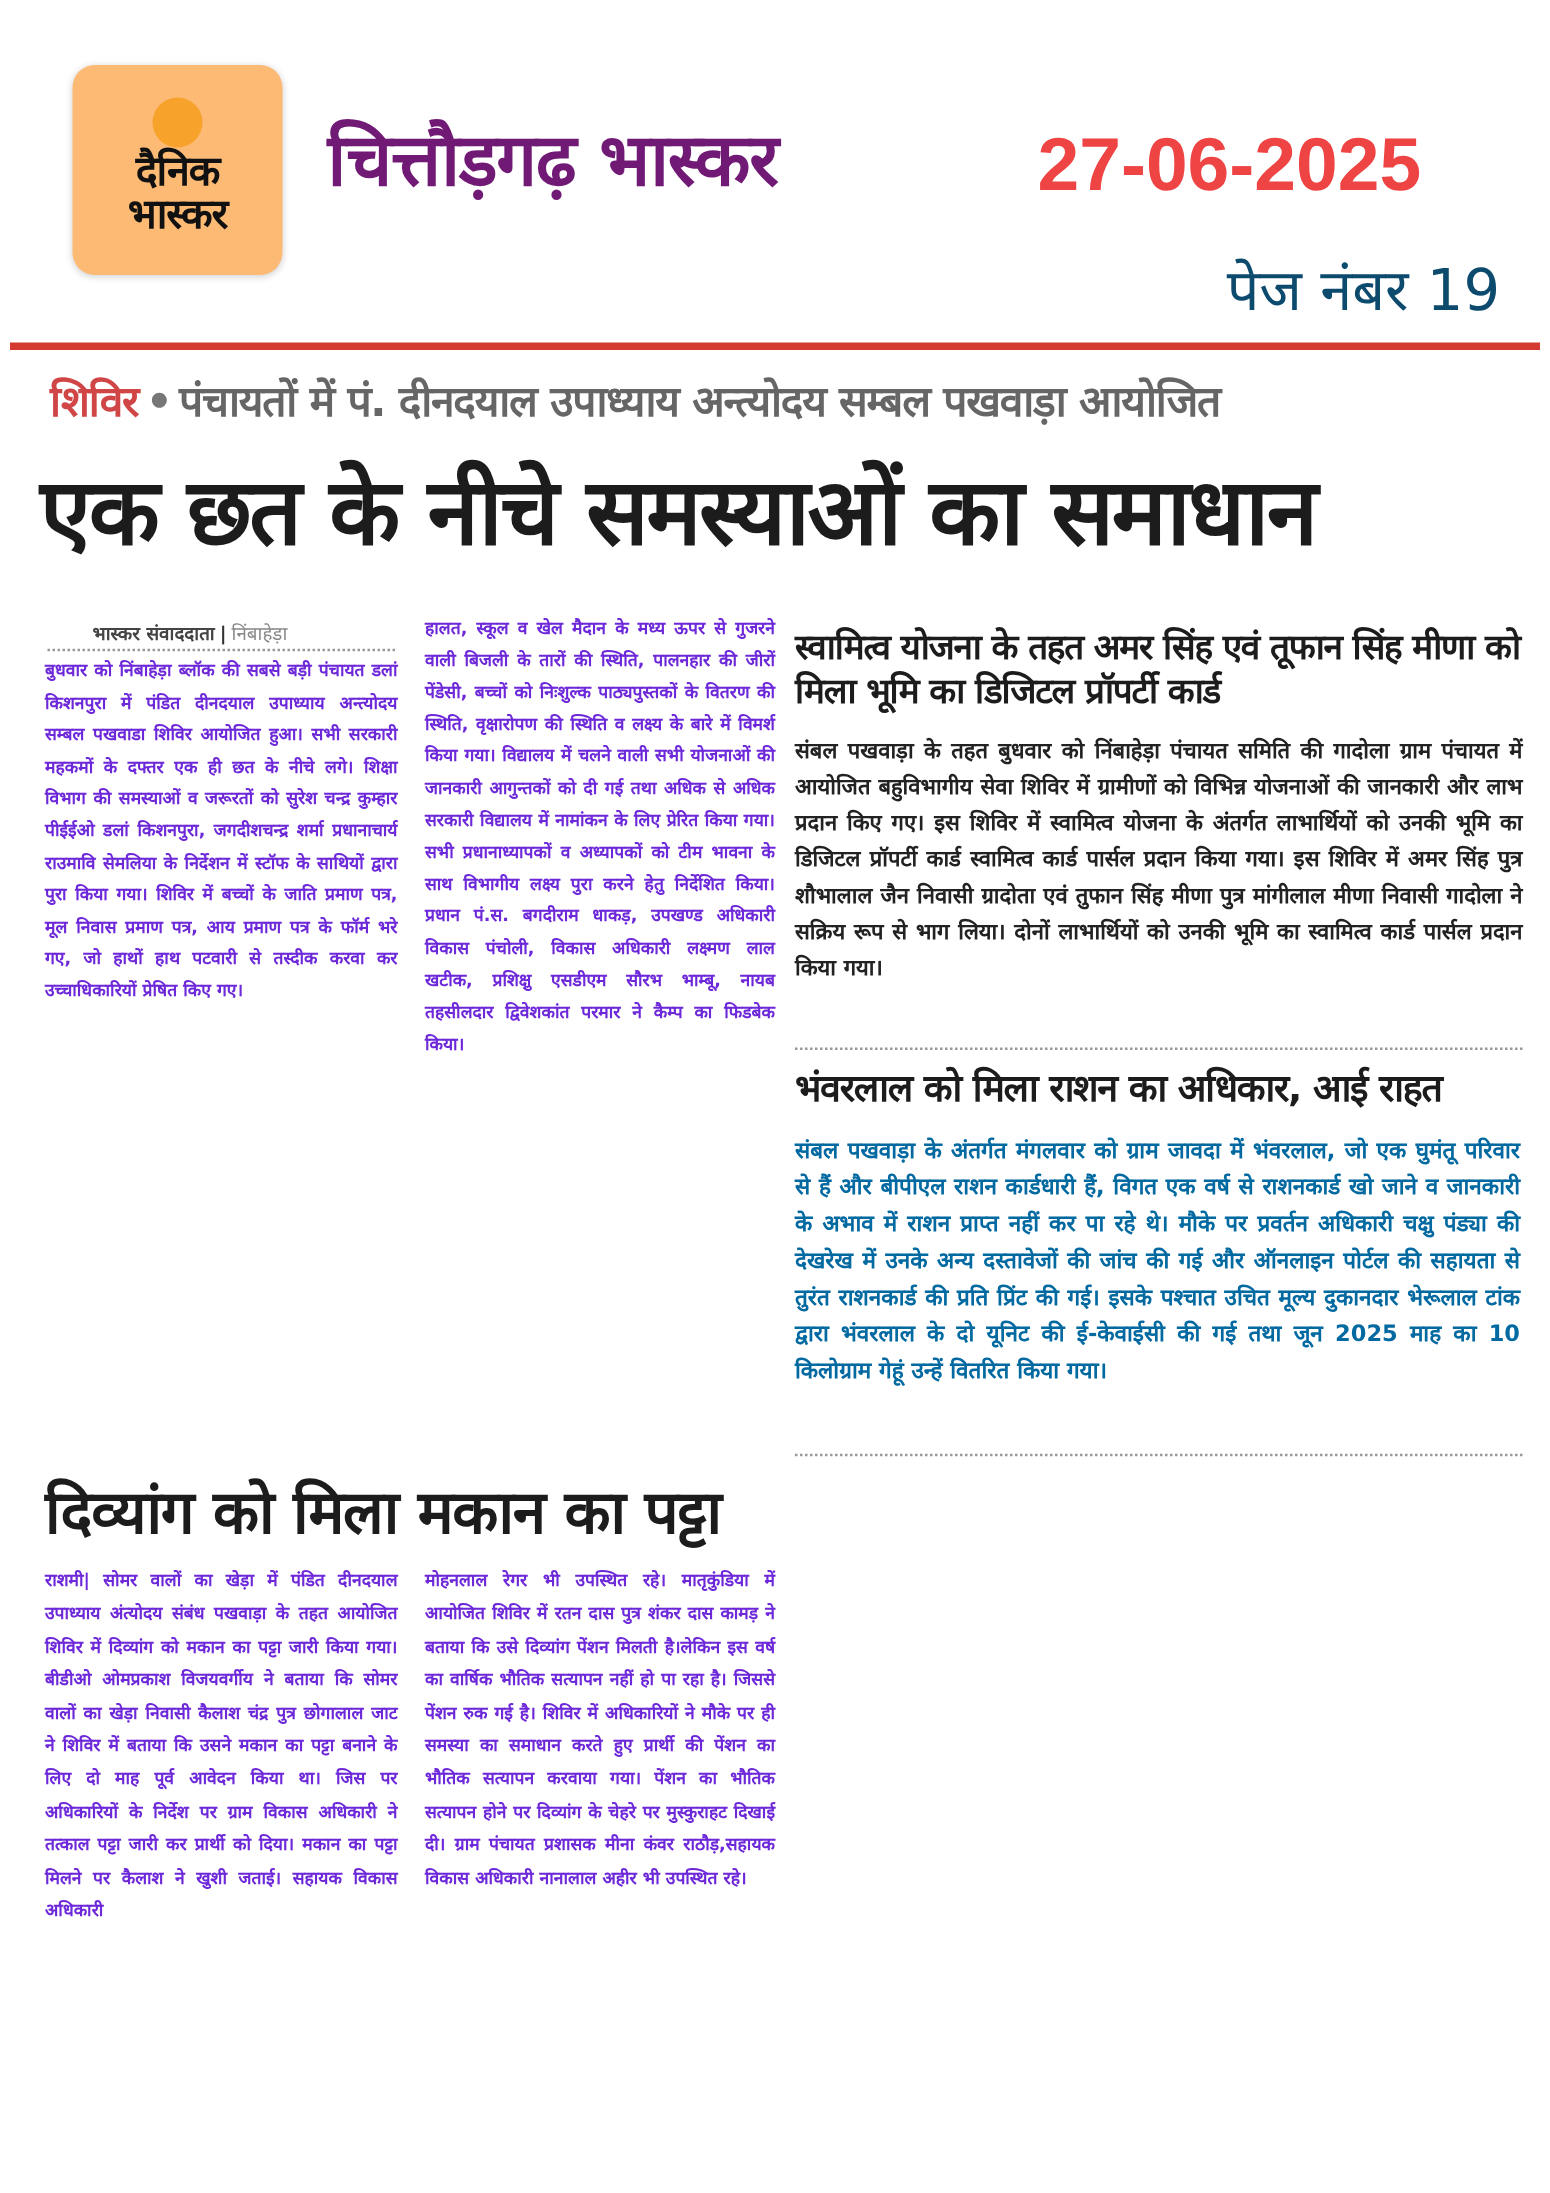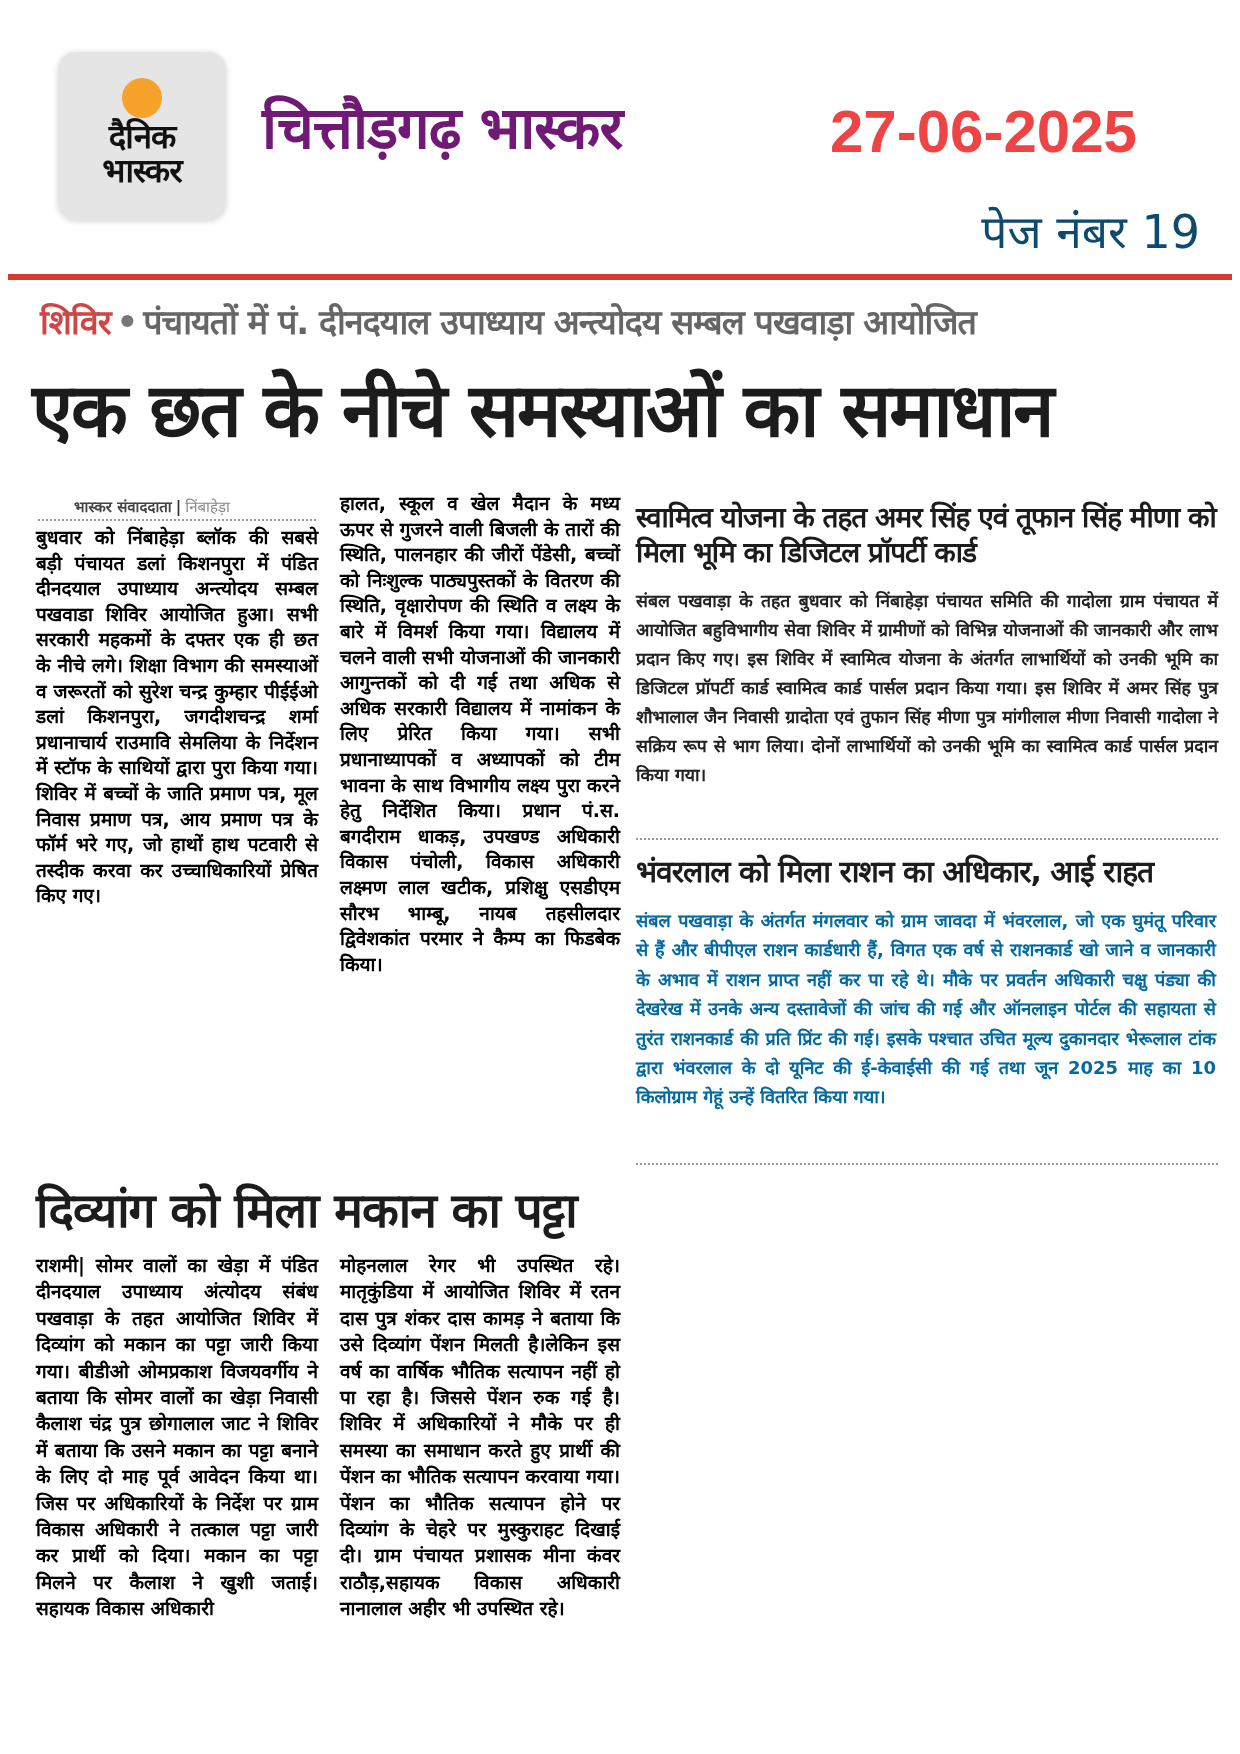--- a/index.html
+++ b/index.html
@@ -2,21 +2,21 @@
 <html><head>
 <meta charset="utf-8">
 <style>
   * { box-sizing: border-box; margin: 0; padding: 0; }
   html, body { width: 1240px; height: 1754px; background: #ffffff; overflow: hidden; }
   body { position: relative; font-family: "DejaVu Sans", sans-serif; color: #1a1a1a; }
 
   
   .logo-box {
     position: absolute; left: 58px; top: 52px; width: 168px; height: 168px;
-    background: #e5e5e5; border-radius: 18px;
+    background: #fdba74; border-radius: 18px;
     box-shadow: 0 1px 6px rgba(0,0,0,0.18);
     display: flex; flex-direction: column; align-items: center; justify-content: flex-start;
   }
   .logo-sun { width: 40px; height: 40px; border-radius: 50%; background: #f7a22b; margin-top: 26px; }
   .logo-text { font-weight: bold; font-size: 33px; line-height: 34px; color: #111; text-align: center; letter-spacing: -1px; }
   .logo-text.l1 { margin-top: 2px; }
   .paper-name {
     position: absolute; left: 262px; top: 88px; font-size: 58px; line-height: 80px;
     font-weight: bold; color: #701a75; letter-spacing: -1px;
   }
@@ -37,22 +37,22 @@
   }
   .kicker .tag { color: #d04545; }
   .kicker .dot { color: #777; margin: 0 6px; }
   .headline {
     position: absolute; left: 32px; top: 360px; font-size: 74px; line-height: 100px;
     font-weight: bold; color: #1c1c1c; white-space: nowrap; letter-spacing: -2px;
   }
 
   
   .col {
-    position: absolute; font-size: 19px; line-height: 25.6px; text-align: justify;
-    text-align-last: left; color: #000000; font-weight: bold;
+    position: absolute; font-size: 14px; line-height: 25.6px; text-align: justify;
+    text-align-last: left; color: #6d28d9; font-weight: bold;
   }
   .col p { margin: 0; }
   .byline {
     position: absolute; left: 74px; top: 497px; font-size: 15px; line-height: 20px; font-weight: bold; color: #444;
   }
   .byline .sep { margin: 0 4px; color: #333; }
   .byline .place { color: #888; font-weight: normal; }
   .dotted { position: absolute; height: 0; border-top: 2px dotted #999; }
 
   .col-a1 { left: 36px; top: 525px; width: 282px; }

